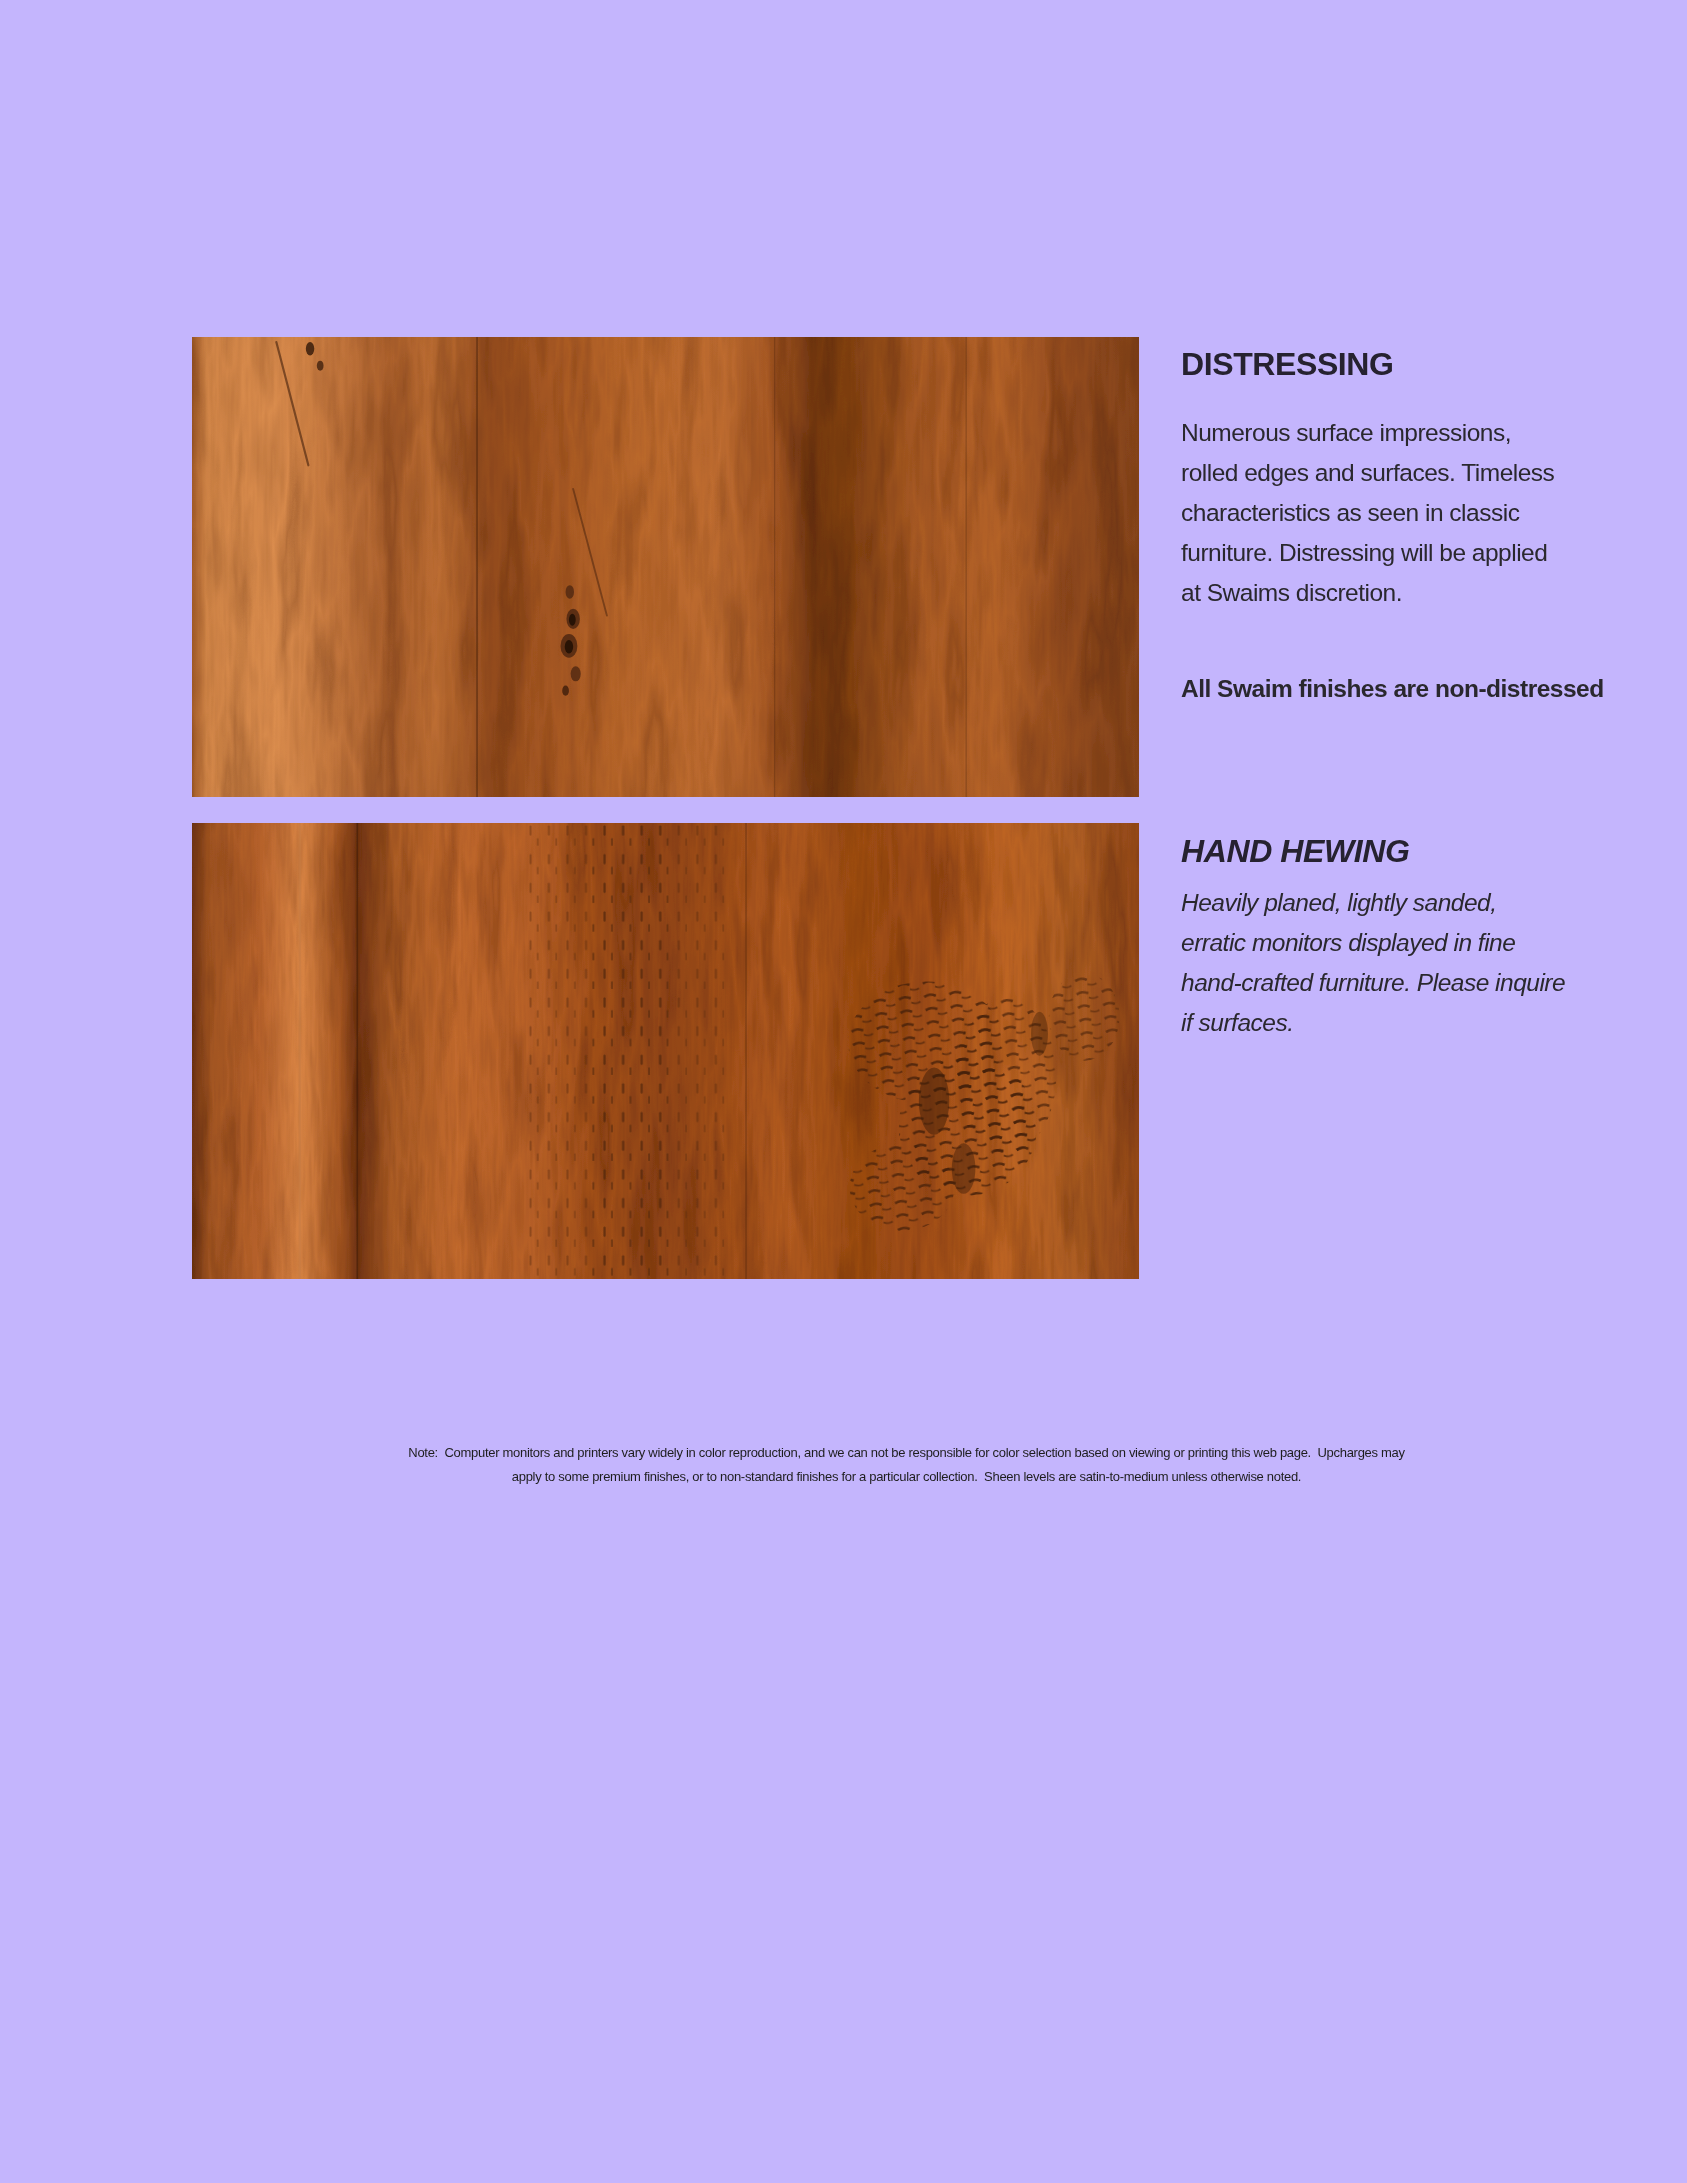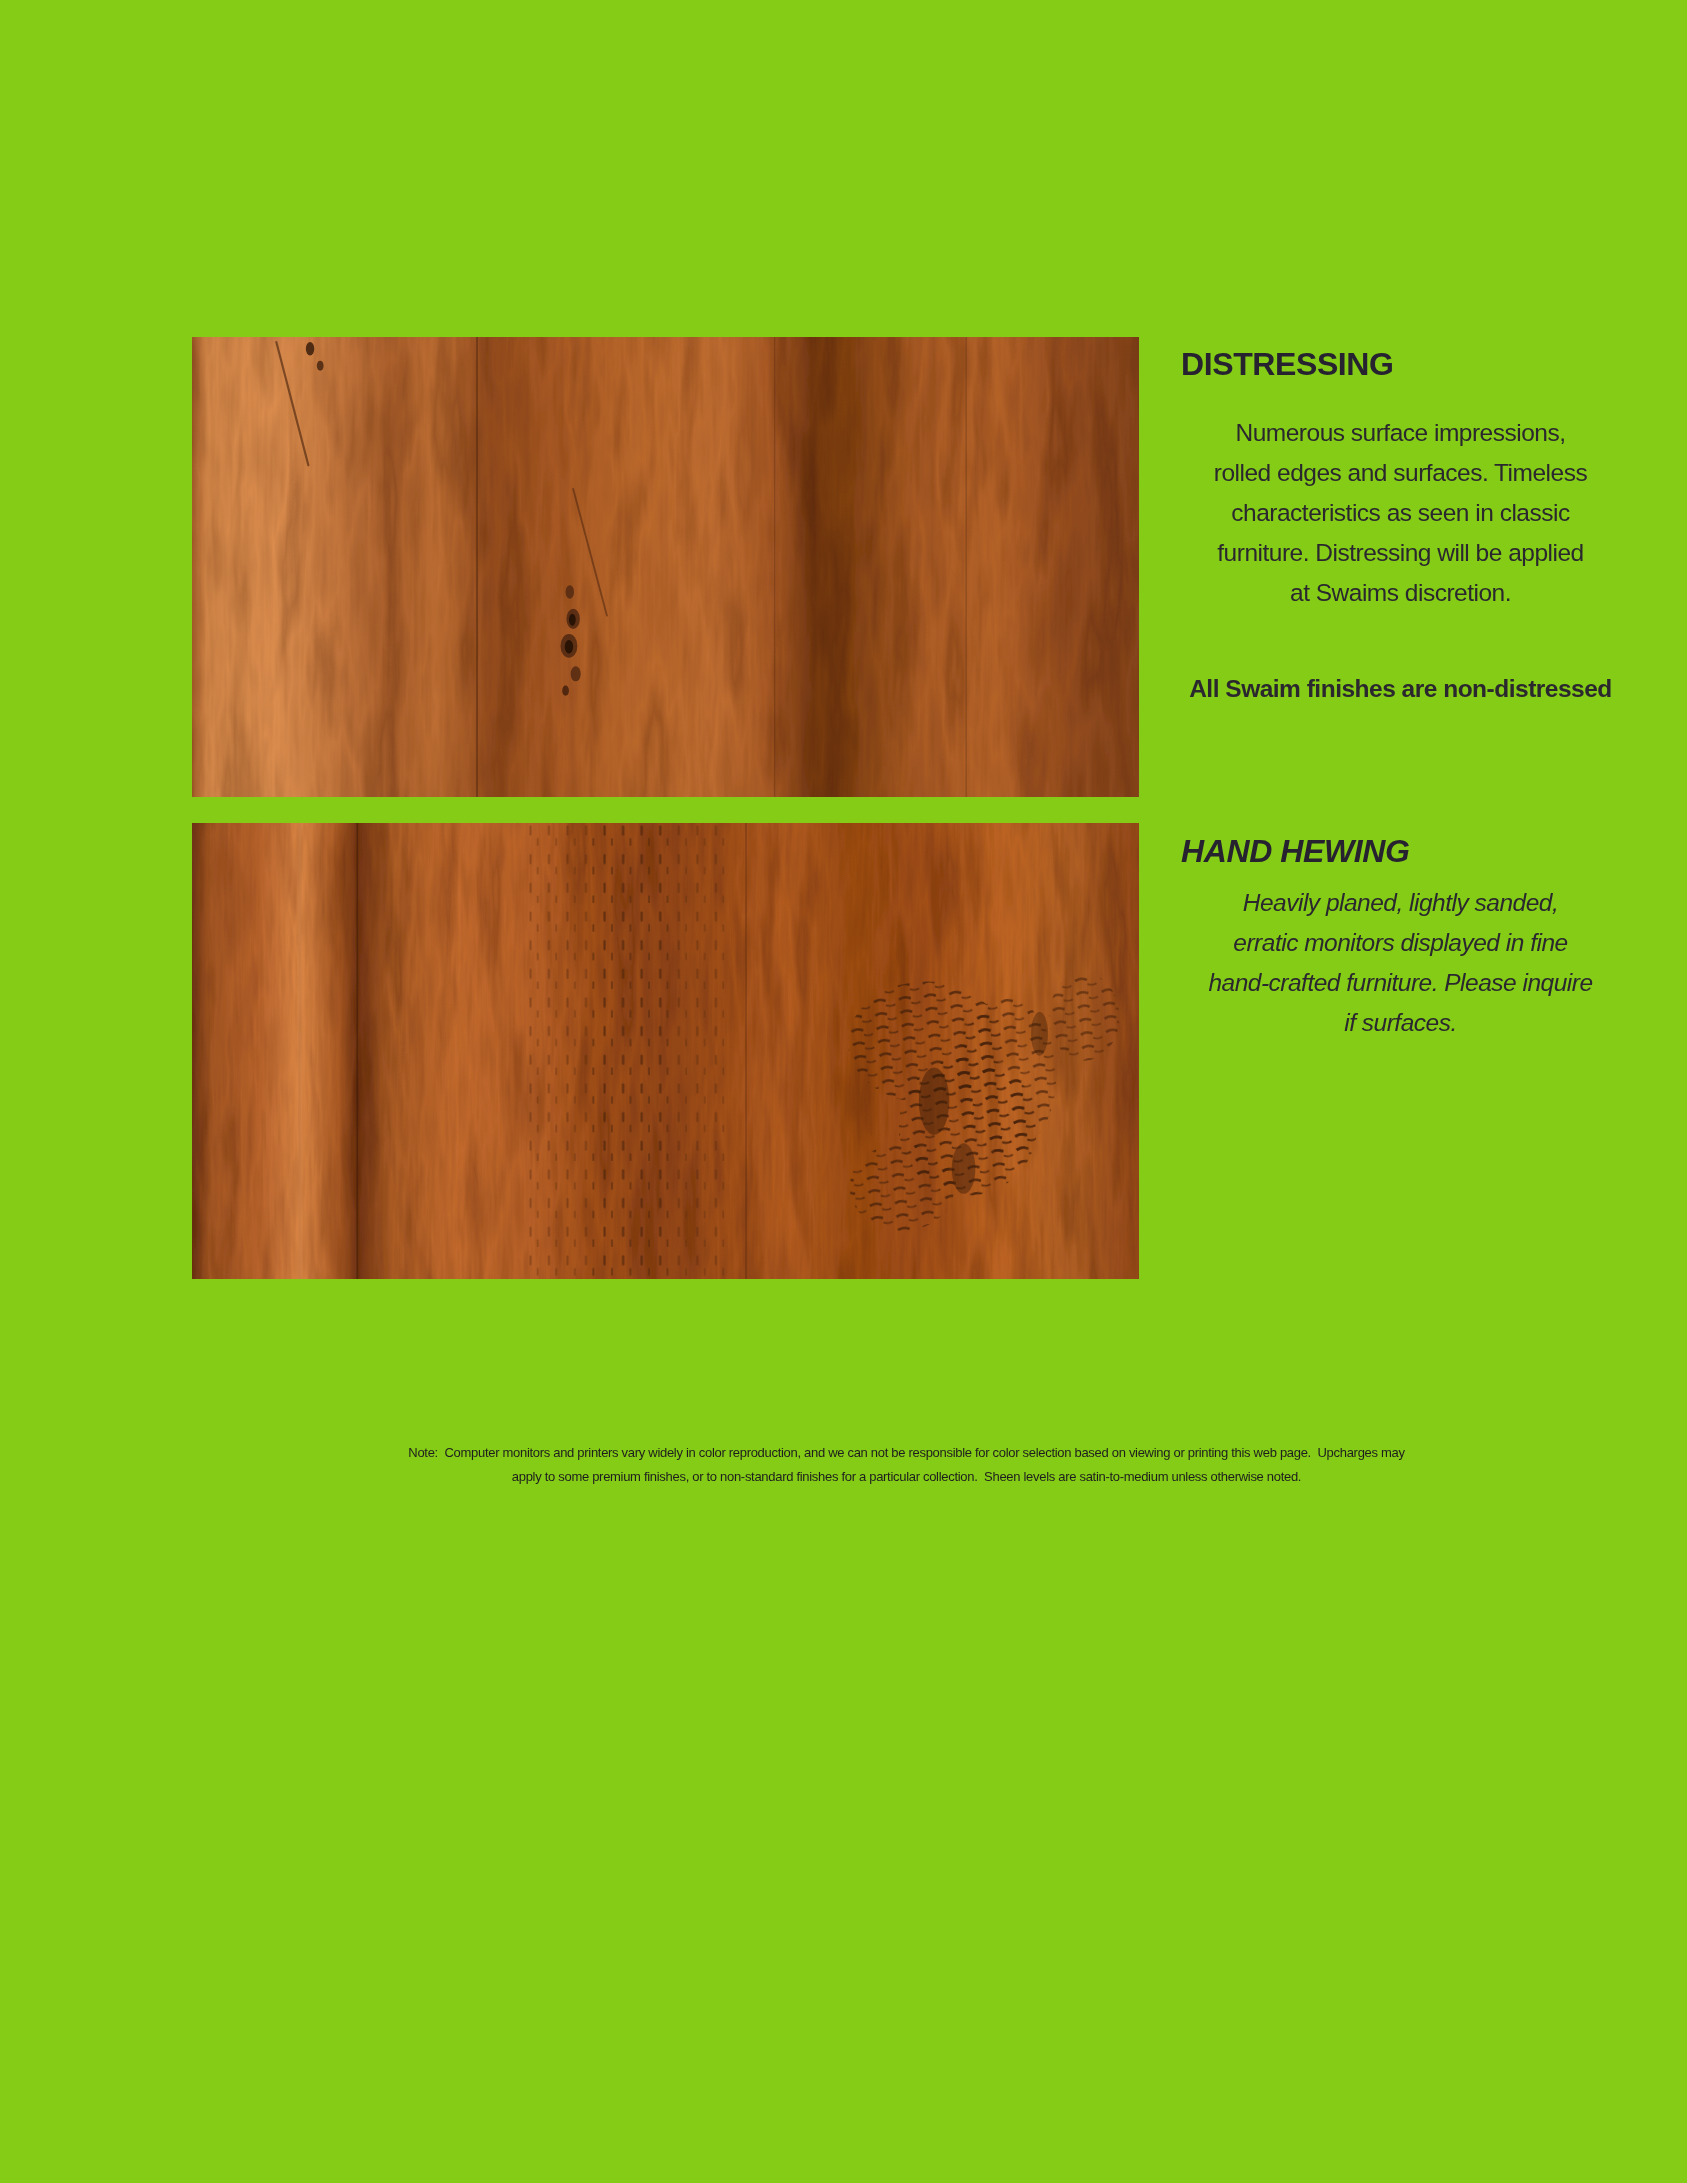--- a/index.html
+++ b/index.html
@@ -1,21 +1,21 @@
 <!DOCTYPE html>
 <html style="font-size:13.5px"><head>
 <meta charset="utf-8">
 <title>Document</title>
 <style>
   html, body { margin: 0; padding: 0; background: #ffffff; }
   .page {
     position: relative;
     width: 1687px;
     height: 2183px;
-    background: #84cc16;
+    background: #c4b5fd;
     font-family: "Liberation Sans", sans-serif;
     overflow: hidden;
   }
   .wood-panel {
     position: absolute;
     left: 192px;
     width: 947px;
     margin: 0;
     padding: 0;
   }
@@ -34,21 +34,21 @@
 
   .textcol h2 {
     margin: 0;
     font-size: 32px;
     line-height: 37px;
     font-weight: bold;
     letter-spacing: -0.4px;
     color: #262230;
     white-space: pre;
   }
-  .para { margin: 0; text-align: center; }
+  .para { margin: 0; }
   .para .line {
     font-size: 24.5px;
     line-height: 40px;
     letter-spacing: -0.5px;
     white-space: pre;
   }
   #text-distressing .para-a { margin-top: 30px; }
   #text-distressing .para-b { margin-top: 56px; font-weight: bold; }
   #text-hand-hewing .para-a { margin-top: 13px; }
 

